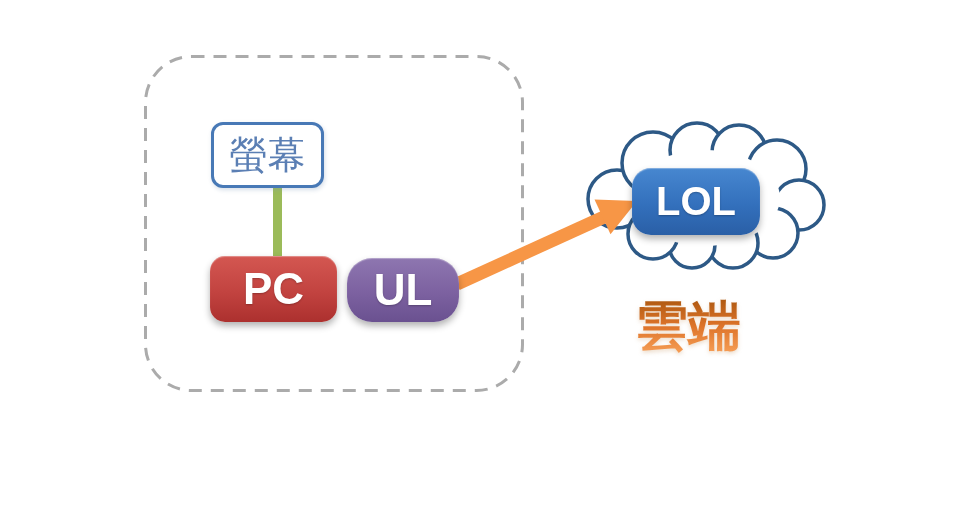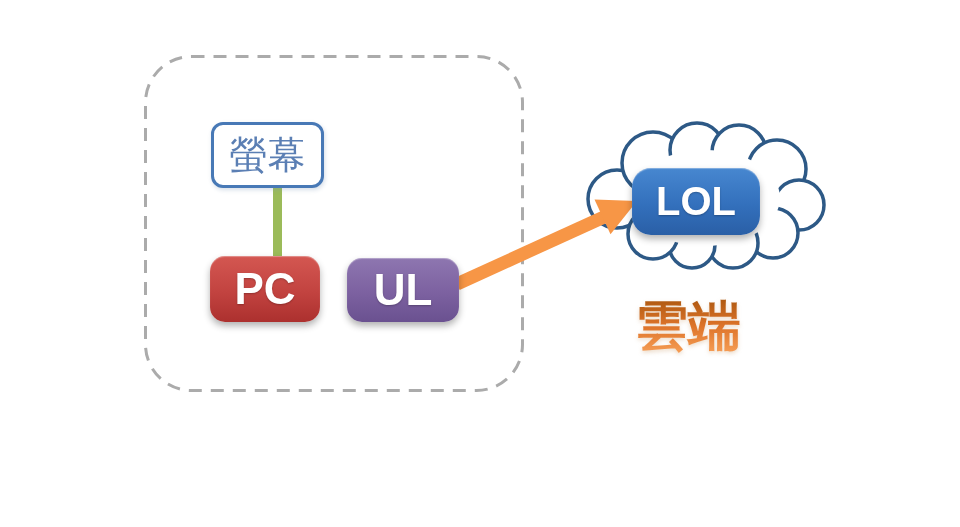--- a/index.html
+++ b/index.html
@@ -33,33 +33,33 @@
     left: 211px; top: 122px; width: 113px; height: 66px;
     background: #ffffff;
     border: 3px solid #4879B6;
     border-radius: 12px;
     color: #5B7FB4;
     font-size: 38px;
     font-weight: 400;
     box-shadow: 1px 2px 4px rgba(120,145,180,0.30);
   }
   .node-pc {
-    left: 210px; top: 256px; width: 110px; height: 66px;
+    left: 210px; top: 256px; width: 127px; height: 66px;
     background: linear-gradient(180deg, #D45751 0%, #C24340 55%, #AC302E 100%);
     border-radius: 15px;
     color: #ffffff;
     font-size: 44px;
     font-weight: 700;
     box-shadow: 0 4px 7px rgba(0,0,0,0.30), inset 0 1px 1px rgba(255,255,255,0.35);
     text-shadow: 0 1px 2px rgba(0,0,0,0.25);
   }
   .node-ul {
     left: 347px; top: 258px; width: 112px; height: 64px;
     background: linear-gradient(180deg, #8E76B0 0%, #7C61A0 55%, #6A5190 100%);
-    border-radius: 15px;
+    border-radius: 25px;
     color: #ffffff;
     font-size: 44px;
     font-weight: 700;
     box-shadow: 0 4px 7px rgba(0,0,0,0.30), inset 0 1px 1px rgba(255,255,255,0.35);
     text-shadow: 0 1px 2px rgba(0,0,0,0.25);
   }
   .node-lol {
     left: 632px; top: 168px; width: 128px; height: 67px;
     background: linear-gradient(180deg, #4787D0 0%, #3370BC 55%, #2A5FA6 100%);
     border-radius: 19px;

